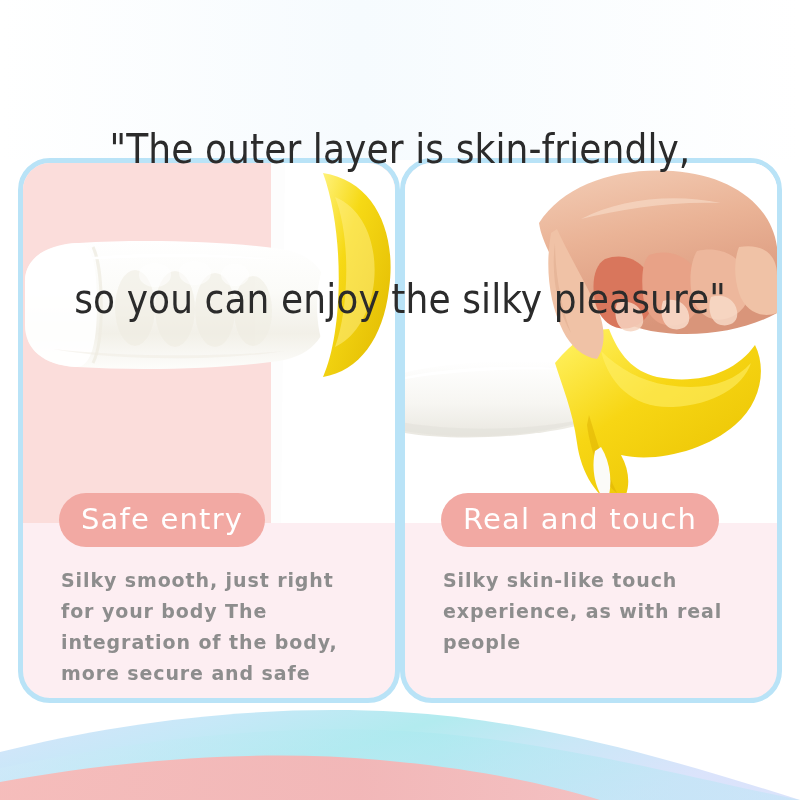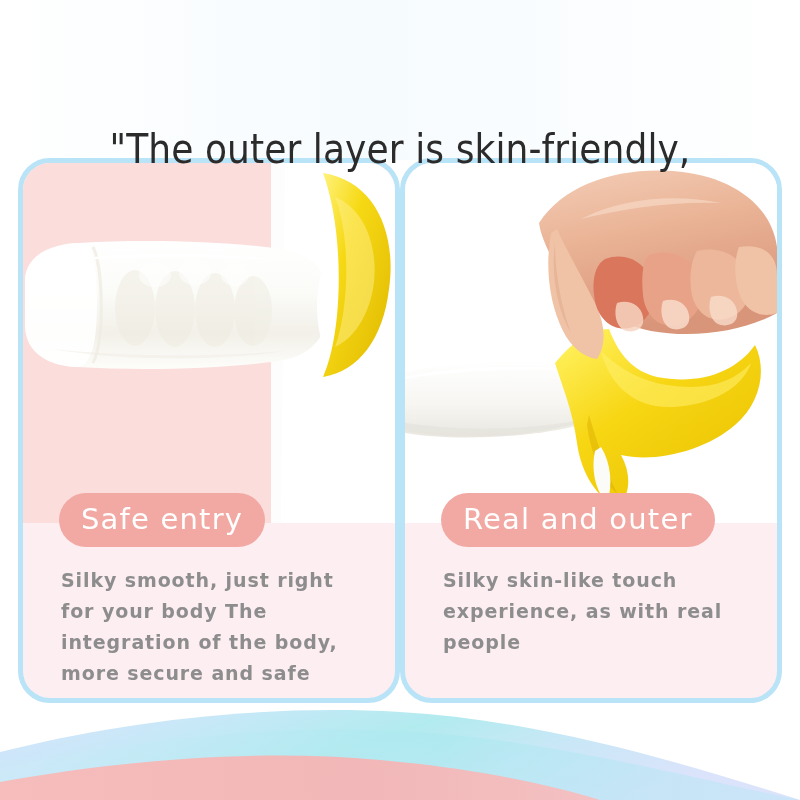--- a/index.html
+++ b/index.html
@@ -150,20 +150,21 @@
 
   <path d="M0 752 C 120 722, 260 704, 400 712 C 540 720, 680 762, 800 800 L 800 800 L 0 800 Z" fill="url(#waveBlue)" opacity="0.95"></path>
 
   <path d="M0 768 C 140 740, 280 722, 420 732 C 560 742, 690 778, 800 800 L 800 800 L 0 800 Z" fill="url(#waveCyan)" opacity="0.55"></path>
 
   <path d="M0 782 C 110 762, 250 748, 380 760 C 470 768, 540 782, 600 800 L 0 800 Z" fill="url(#wavePink)" opacity="0.92"></path>
 </svg>
 
 <div id="headline">
   <span class="hl-line">"The outer layer is skin-friendly,</span>
+  <span class="hl-line">so you can enjoy the silky pleasure"</span>
 </div>
 
 <div id="cards">
 
   <div class="card">
     <div class="card-photo photo-pink">
       <svg viewBox="0 0 372 360" preserveAspectRatio="none">
         <defs>
           <linearGradient id="sleeveGradL" x1="0" y1="0" x2="0" y2="1">
             <stop offset="0%" stop-color="#ffffff"></stop>
@@ -280,18 +281,18 @@
         <path d="M258 138 C 270 134, 282 140, 284 152 C 286 162, 278 168, 268 166
                  C 258 164, 254 150, 258 138 Z" fill="#f8dccb" opacity="0.85"></path>
         <path d="M306 134 C 318 130, 330 136, 332 148 C 334 158, 326 164, 316 162
                  C 306 160, 302 146, 306 134 Z" fill="#f8dccb" opacity="0.8"></path>
 
         <path d="M176 56 C 214 36, 268 30, 316 40 C 268 38, 216 46, 176 56 Z" fill="#f6d8c4" opacity="0.7"></path>
       </svg>
     </div>
 
     <div class="card-body">
-      <span class="badge">Real and outer</span>
+      <span class="badge">Real and touch</span>
       <div class="card-text">Silky skin-like touch experience, as with real people</div>
     </div>
   </div>
 
 </div>
 
 </body></html>

